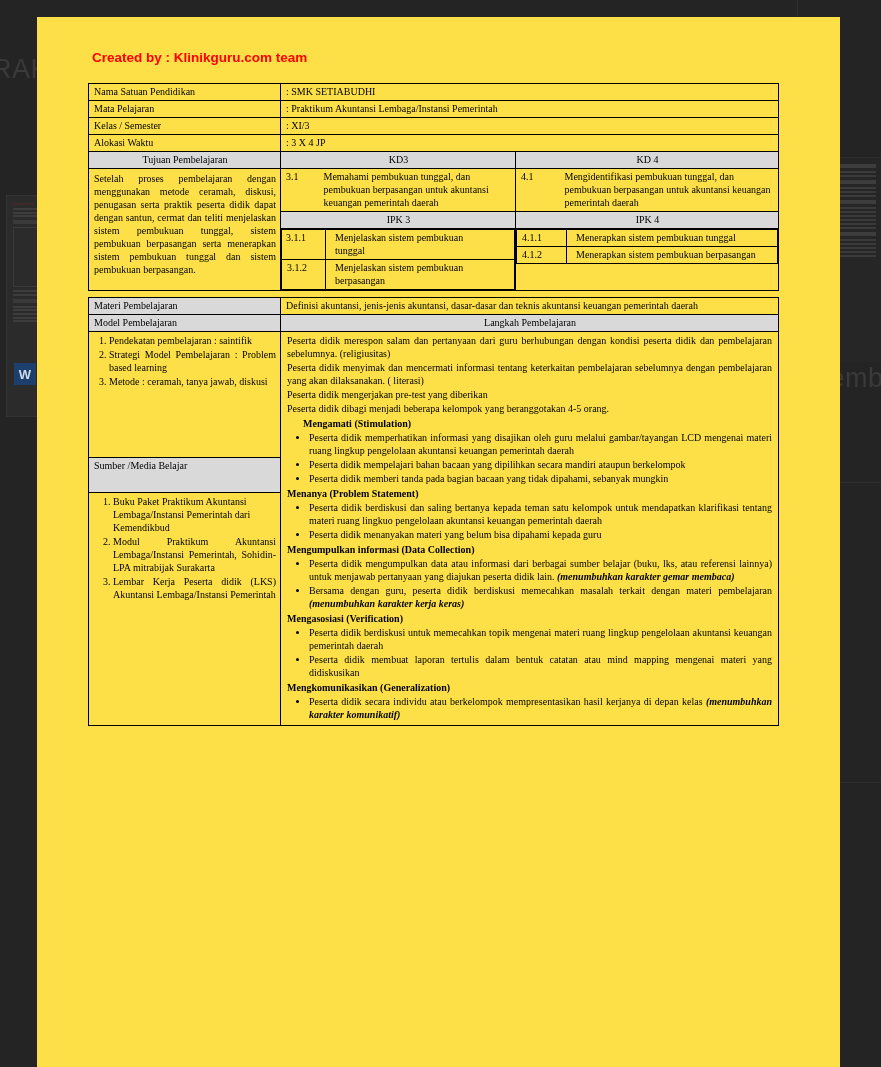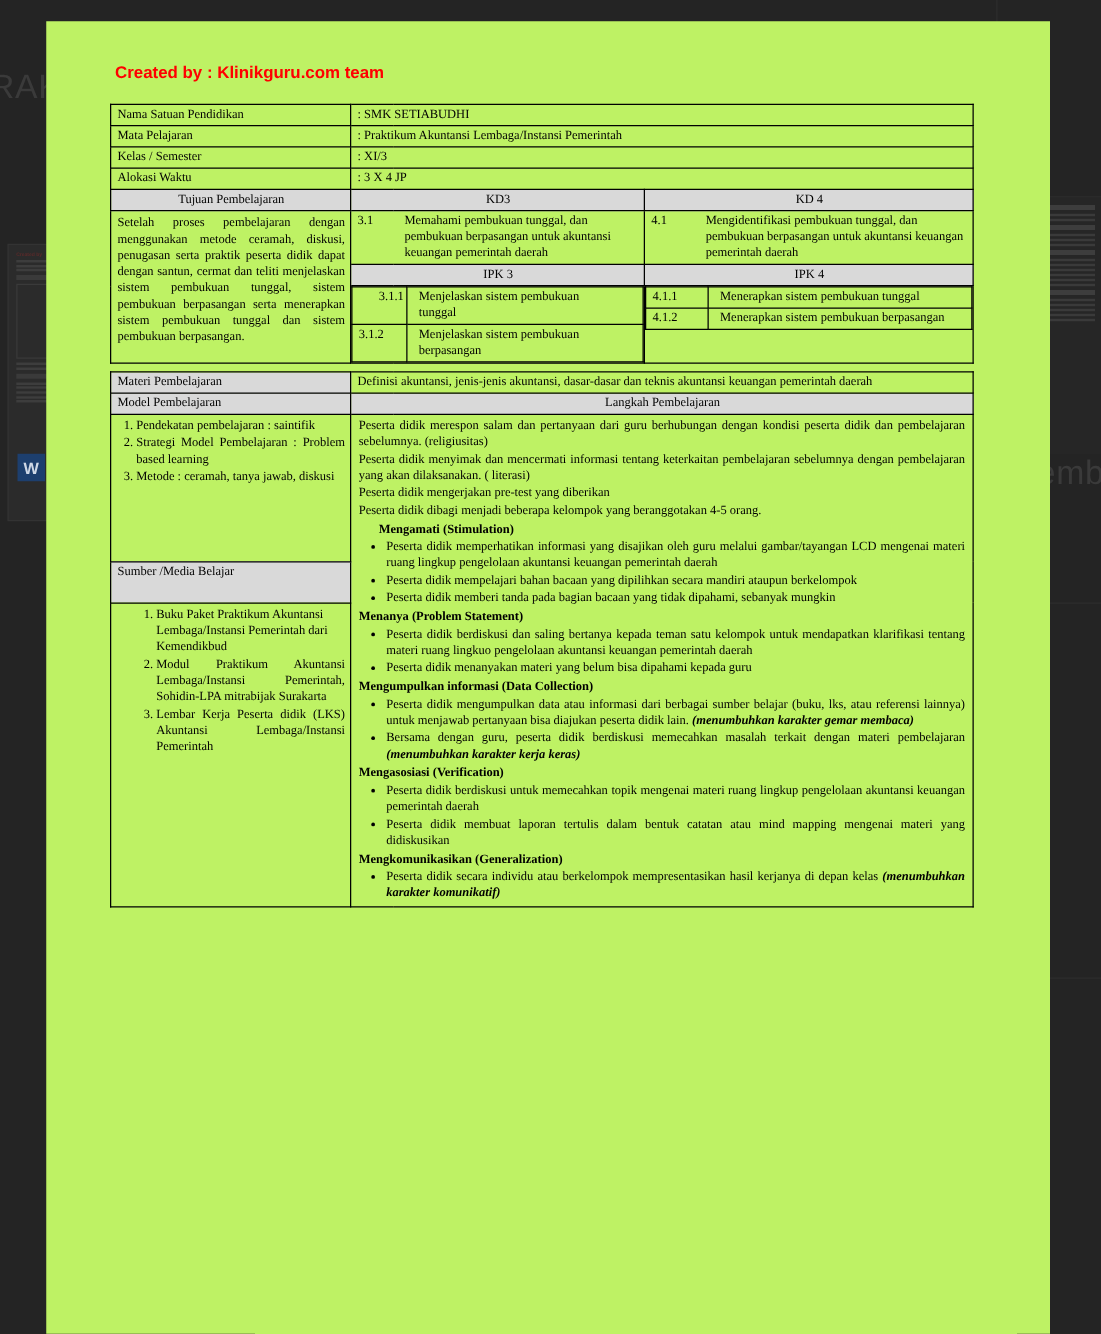--- a/index.html
+++ b/index.html
@@ -65,21 +65,21 @@
     padding: 3px 2px;
   }
   #bg-right-thumb .rl { height:2px; background:#3a3a3a; margin:2px 3px; }
   #bg-right-thumb .rh { height:4px; background:#3d3d3d; margin:3px 3px; }
 
   
   #page {
     position: absolute;
     left: 37px; top: 17px;
     width: 803px; height: 1050px;
-    background: #bef264;
+    background: #fde047;
     overflow: hidden;
   }
 
   #created-by {
     color: #ff0000;
     font-family: "Liberation Sans", sans-serif;
     font-weight: bold;
     font-size: 13.5px;
     margin: 33px 0 0 55px;
   }
@@ -232,21 +232,21 @@
     <tr>
       <td class="shade ctr" colspan="2">IPK 3</td>
       <td class="shade ctr" colspan="2">IPK 4</td>
     </tr>
 
     <tr>
       <td colspan="2" style="padding:0">
         <table class="inner-tbl">
           <tbody>
                 <tr>
-            <td style="width:44px; padding:1px 0 2px 21px;">3.1.1</td>
+            <td style="width:44px; padding:1px 0 2px 4px;">3.1.1</td>
             <td style="padding:1px 21px 2px 9px;">Menjelaskan sistem pembukuan tunggal</td>
           </tr>
           <tr>
             <td style="width:44px; padding:1px 0 2px 5px;">3.1.2</td>
             <td style="padding:1px 5px 2px 9px;">Menjelaskan sistem pembukuan berpasangan</td>
           </tr>
         </tbody>
             </table>
       </td>
       <td colspan="2" style="padding:0">
@@ -302,21 +302,21 @@
         </ul>
 
         <div class="sub-head" style="margin-left:0">Menanya (Problem Statement)</div>
         <ul class="bul">
           <li><span>Peserta didik berdiskusi dan saling bertanya kepada teman satu kelompok untuk mendapatkan klarifikasi tentang materi ruang lingkuo pengelolaan akuntansi keuangan pemerintah daerah</span><span class="bi"></span></li>
           <li><span>Peserta didik menanyakan materi yang belum bisa dipahami kepada guru</span><span class="bi"></span></li>
         </ul>
 
         <div class="sub-head" style="margin-left:0">Mengumpulkan informasi (Data Collection)</div>
         <ul class="bul">
-          <li><span>Peserta didik mengumpulkan data atau informasi dari berbagai sumber belajar (buku, lks, atau referensi  lainnya) untuk menjawab pertanyaan bisa diajukan peserta didik lain. </span><span class="bi">(menumbuhkan karakter gemar membaca)</span></li>
+          <li><span>Peserta didik mengumpulkan data atau informasi dari berbagai sumber belajar (buku, lks, atau referensi  lainnya) untuk menjawab pertanyaan yang diajukan peserta didik lain. </span><span class="bi">(menumbuhkan karakter gemar membaca)</span></li>
           <li><span>Bersama dengan guru, peserta didik berdiskusi memecahkan masalah terkait dengan materi pembelajaran </span><span class="bi">(menumbuhkan karakter kerja keras)</span></li>
         </ul>
 
         <div class="sub-head" style="margin-left:0">Mengasosiasi (Verification)</div>
         <ul class="bul">
           <li><span>Peserta didik berdiskusi untuk memecahkan topik mengenai materi ruang lingkup pengelolaan akuntansi keuangan pemerintah daerah</span><span class="bi"></span></li>
           <li><span>Peserta didik membuat laporan tertulis dalam bentuk catatan atau mind mapping mengenai materi yang didiskusikan</span><span class="bi"></span></li>
         </ul>
 
         <div class="sub-head" style="margin-left:0">Mengkomunikasikan (Generalization)</div>
@@ -325,21 +325,21 @@
         </ul>
 
       </td>
     </tr>
 
     <tr>
       <td class="shade">Sumber /Media Belajar</td>
     </tr>
 
     <tr>
-      <td style="padding:2px 4px 3px 18px;">
+      <td style="padding:2px 4px 3px 6px;">
         <ol class="numlist">
           <li>Buku Paket Praktikum Akuntansi Lembaga/Instansi Pemerintah dari Kemendikbud</li>
           <li class="sp-just">Modul Praktikum Akuntansi Lembaga/Instansi Pemerintah, Sohidin-LPA mitrabijak Surakarta</li>
           <li class="sp-just">Lembar Kerja Peserta didik (LKS) Akuntansi Lembaga/Instansi Pemerintah</li>
         </ol>
       </td>
     </tr>
 
   </tbody>
     </table>

